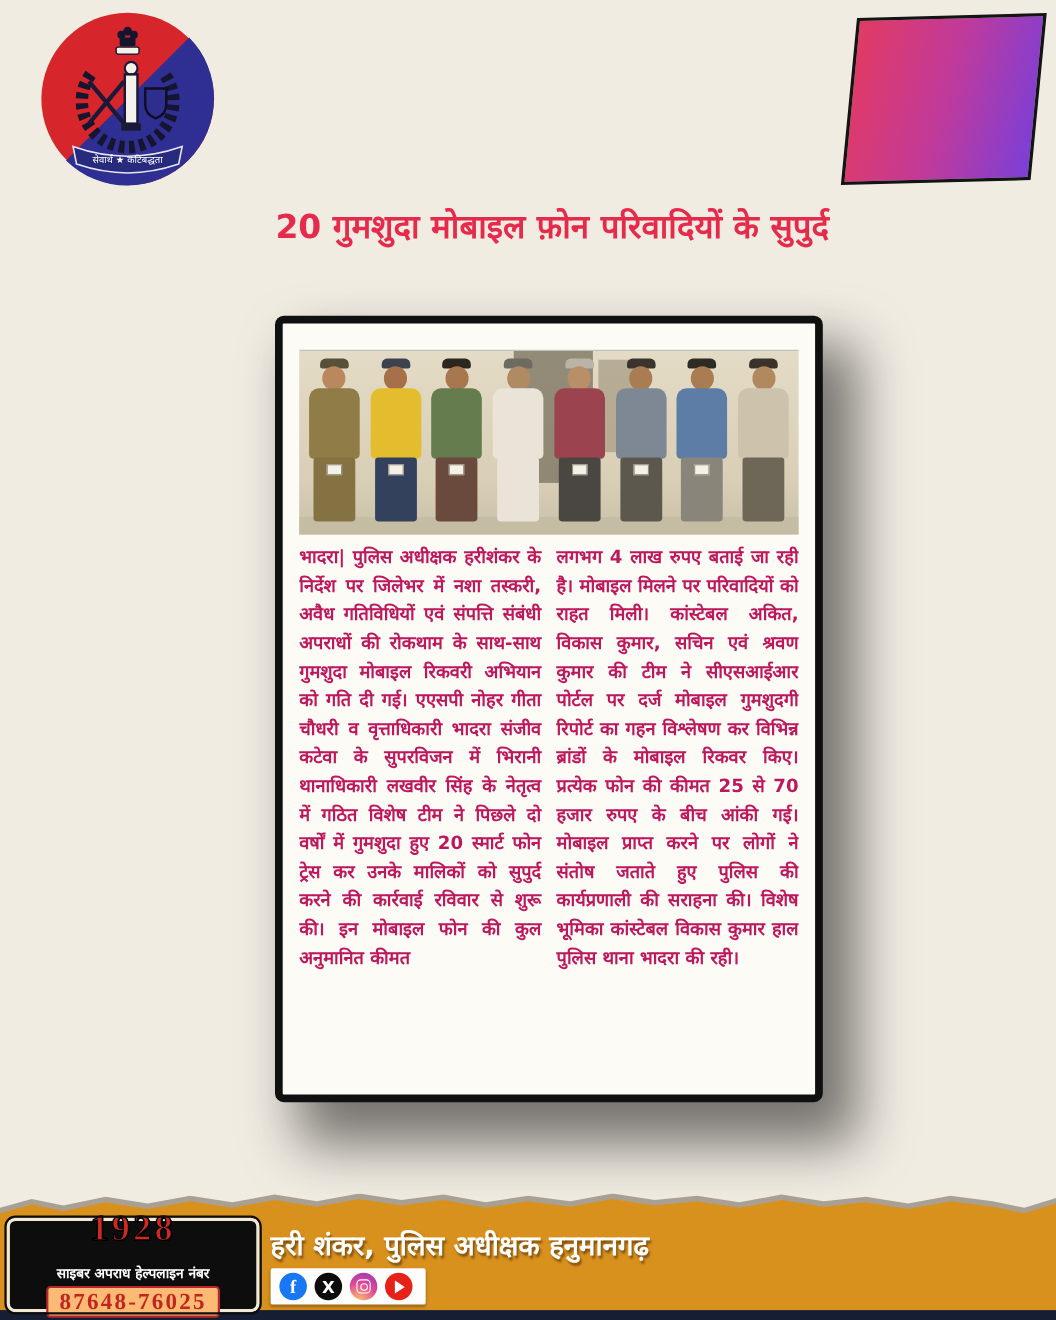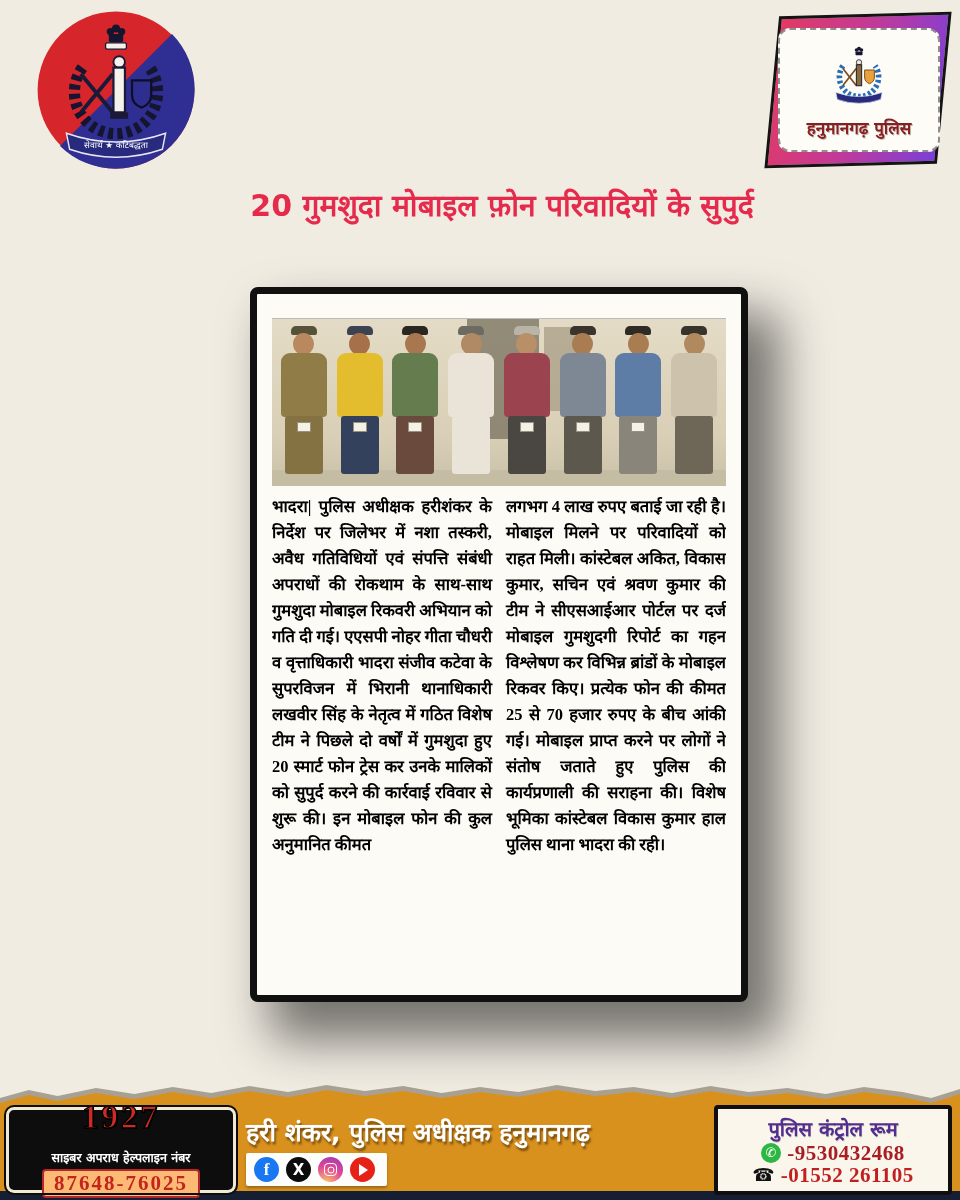--- a/index.html
+++ b/index.html
@@ -75,21 +75,21 @@
   .p-head { width:21px; height:22px; border-radius:50%; }
   .p-torso{ width:46px; height:64px; border-radius:9px 9px 4px 4px; margin-top:-2px; }
   .p-legs { width:38px; height:58px; border-radius:3px; margin-top:-1px; }
   .p-box  { position:absolute; top:96px; left:50%; transform:translateX(-50%);
             width:14px; height:10px; background:#f4f1e8; border:1px solid #9a917d; }
 
   
   .cols { display:flex; gap:14px; margin-top:8px; height:414px; overflow:hidden; }
   .col  {
     flex:1; text-align:justify;
-    font-size:16.5px; line-height:26px; font-weight:700; color:#000000;font-family:Liberation Serif, serif;
+    font-size:16.5px; line-height:26px; font-weight:700; color:#be185d;
   }
 
   
   .torn-back {
     position:absolute; left:0; bottom:0; width:100%; height:118px;
     background:#a8a193;
     clip-path:polygon(0 16px,3% 8px,6% 14px,10% 6px,14% 12px,18% 5px,22% 11px,26% 4px,30% 10px,34% 3px,38% 9px,42% 4px,46% 11px,50% 5px,54% 10px,58% 3px,62% 9px,66% 5px,70% 11px,74% 4px,78% 10px,82% 6px,86% 12px,90% 5px,94% 10px,97% 16px,100% 7px,100% 100%,0 100%);
   }
   .footer {
     position:absolute; left:0; bottom:0; width:100%; height:115px;
@@ -194,40 +194,20 @@
   </g>
 
   <path d="M 60,44 h 12 v 9 q 0,6 -6,8 q -6,-2 -6,-8 Z" fill="#2e2e8f" stroke="#0e0e26" stroke-width="1.4"></path>
 
   <path d="M19,77 Q50,88 81,77 L79,87 Q50,97 21,87 Z" fill="#272a7d" stroke="#e8e6f2" stroke-width="0.9"></path>
   <text x="50" y="86.5" text-anchor="middle" font-size="5.4" fill="#ffffff">सेवार्थ ★ कटिबद्धता</text>
 </svg>
 
 <div class="hng-wrap">
   <div class="hng-skew"></div>
-  <div class="hng-card">
-    <svg viewBox="0 0 100 100">
-      <g fill="#15152f">
-        <circle cx="46.5" cy="11.5" r="2.6"></circle>
-          <circle cx="50" cy="9.5" r="2.8"></circle>
-          <circle cx="53.5" cy="11.5" r="2.6"></circle>
-        <rect x="45" y="13.5" width="10" height="5.5" rx="1"></rect>
-      </g>
-      <path d="M 27,34 A 28,28 0 1 0 73,34" fill="none" stroke="#2a6db5" stroke-width="8" stroke-dasharray="4,3.4"></path>
-      <g stroke="#7d4b1f" stroke-width="2.4">
-          <line x1="27" y1="38" x2="46" y2="62"></line>
-          <line x1="46" y1="38" x2="27" y2="62"></line>
-        </g>
-      <circle cx="50" cy="29" r="3.8" fill="#efe9da" stroke="#1a1a38" stroke-width="1.2"></circle>
-      <rect x="46.2" y="32.5" width="7.6" height="30" fill="#8a6b33" stroke="#1a1a38" stroke-width="1.4"></rect>
-      <path d="M 58,40 h 14 v 10 q 0,7 -7,9.5 q -7,-2.5 -7,-9.5 Z" fill="#e8a23c" stroke="#7d4b1f" stroke-width="1.4"></path>
-      <path d="M17,72 Q50,84 83,72 L81,82 Q50,93 19,82 Z" fill="#272a7d" stroke="#cfd2ea" stroke-width="1"></path>
-    </svg>
-    <div class="hng-name">हनुमानगढ़ पुलिस</div>
-  </div>
 </div>
 
 <div class="page-title">20 गुमशुदा मोबाइल फ़ोन परिवादियों के सुपुर्द</div>
 
 <div class="clipping">
   <div class="photo">
     <div class="door"></div>
     <div class="door2"></div>
     <div class="ledge"></div>
     <div class="people">
@@ -292,21 +272,21 @@
     <div class="col">लगभग 4 लाख रुपए बताई जा रही है। मोबाइल मिलने पर परिवादियों को राहत मिली। कांस्टेबल अकित, विकास कुमार, सचिन एवं श्रवण कुमार की टीम ने सीएसआईआर पोर्टल पर दर्ज मोबाइल गुमशुदगी रिपोर्ट का गहन विश्लेषण कर विभिन्न ब्रांडों के मोबाइल रिकवर किए। प्रत्येक फोन की कीमत 25 से 70 हजार रुपए के बीच आंकी गई। मोबाइल प्राप्त करने पर लोगों ने संतोष जताते हुए पुलिस की कार्यप्रणाली की सराहना की। विशेष भूमिका कांस्टेबल विकास कुमार हाल पुलिस थाना भादरा की रही।</div>
   </div>
 </div>
 
 <div class="torn-back"></div>
 <div class="footer"></div>
 <div class="footer-strip"></div>
 
 <div class="footer-inner">
   <div class="helpline-box">
-    <div class="helpline-1930">1927</div>
+    <div class="helpline-1930">1928</div>
     <div class="helpline-label">साइबर अपराध हेल्पलाइन नंबर</div>
     <div class="helpline-num">87648-76025</div>
   </div>
 
   <div class="footer-center">
     <div class="officer-line">हरी शंकर, पुलिस अधीक्षक हनुमानगढ़</div>
     <div class="social-bar">
       <span class="sicon fb">
           <span>f</span>
         </span>
@@ -315,26 +295,13 @@
         </span>
       <span class="sicon ig">
           <span class="ig-cam"></span>
         </span>
       <span class="sicon yt">
           <span class="yt-play"></span>
         </span>
     </div>
   </div>
 
-  <div class="control-box">
-    <div class="control-title">पुलिस कंट्रोल रूम</div>
-    <div class="control-row">
-      <span class="wa-icon">
-          <span>✆</span>
-        </span>
-      <span class="control-num num-wa">-9530432468</span>
-    </div>
-    <div class="control-row">
-      <span class="ph-icon">☎</span>
-      <span class="control-num num-ph">-01552 261105</span>
-    </div>
-  </div>
 </div>
 
 </body></html>

